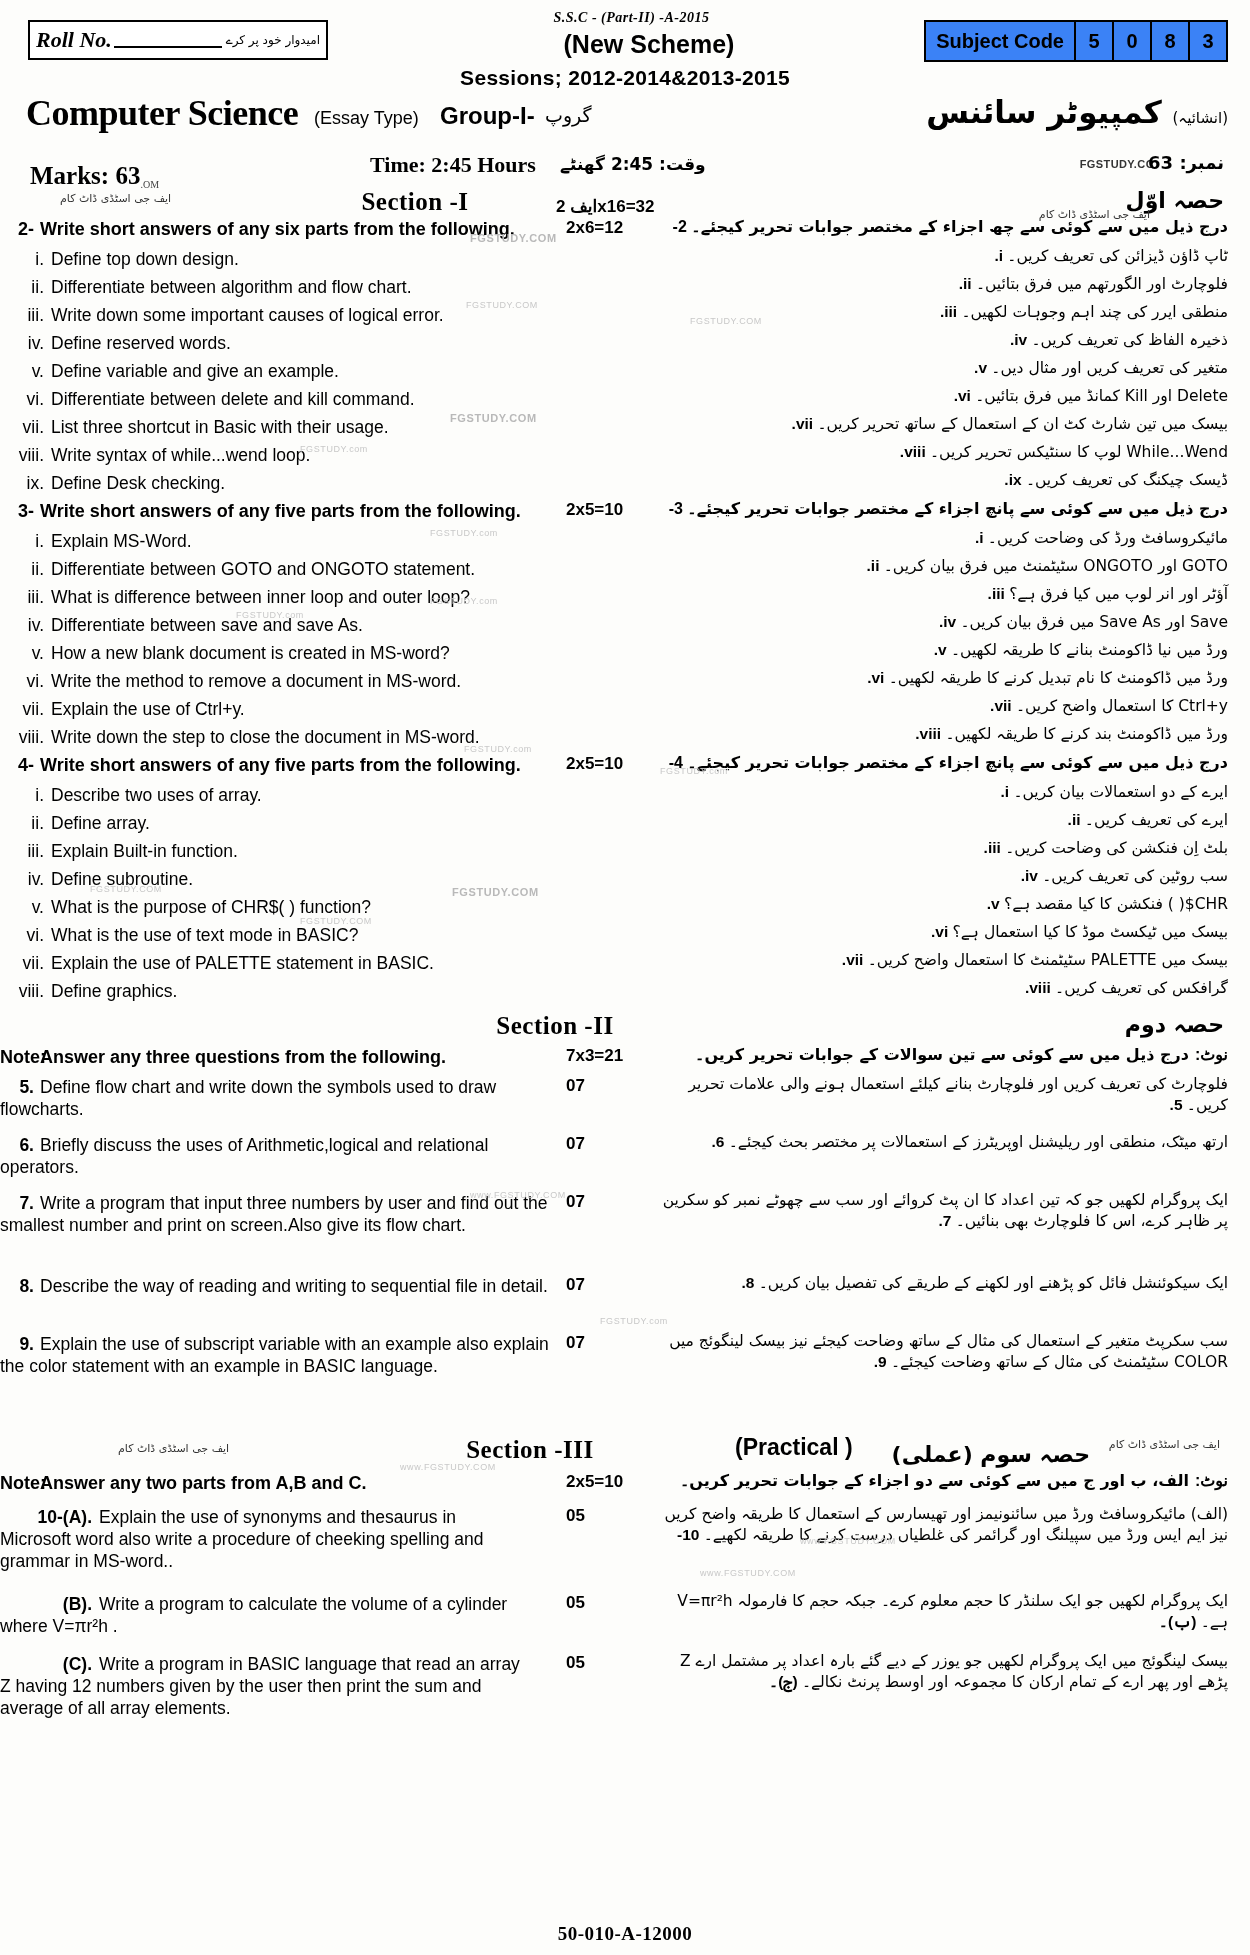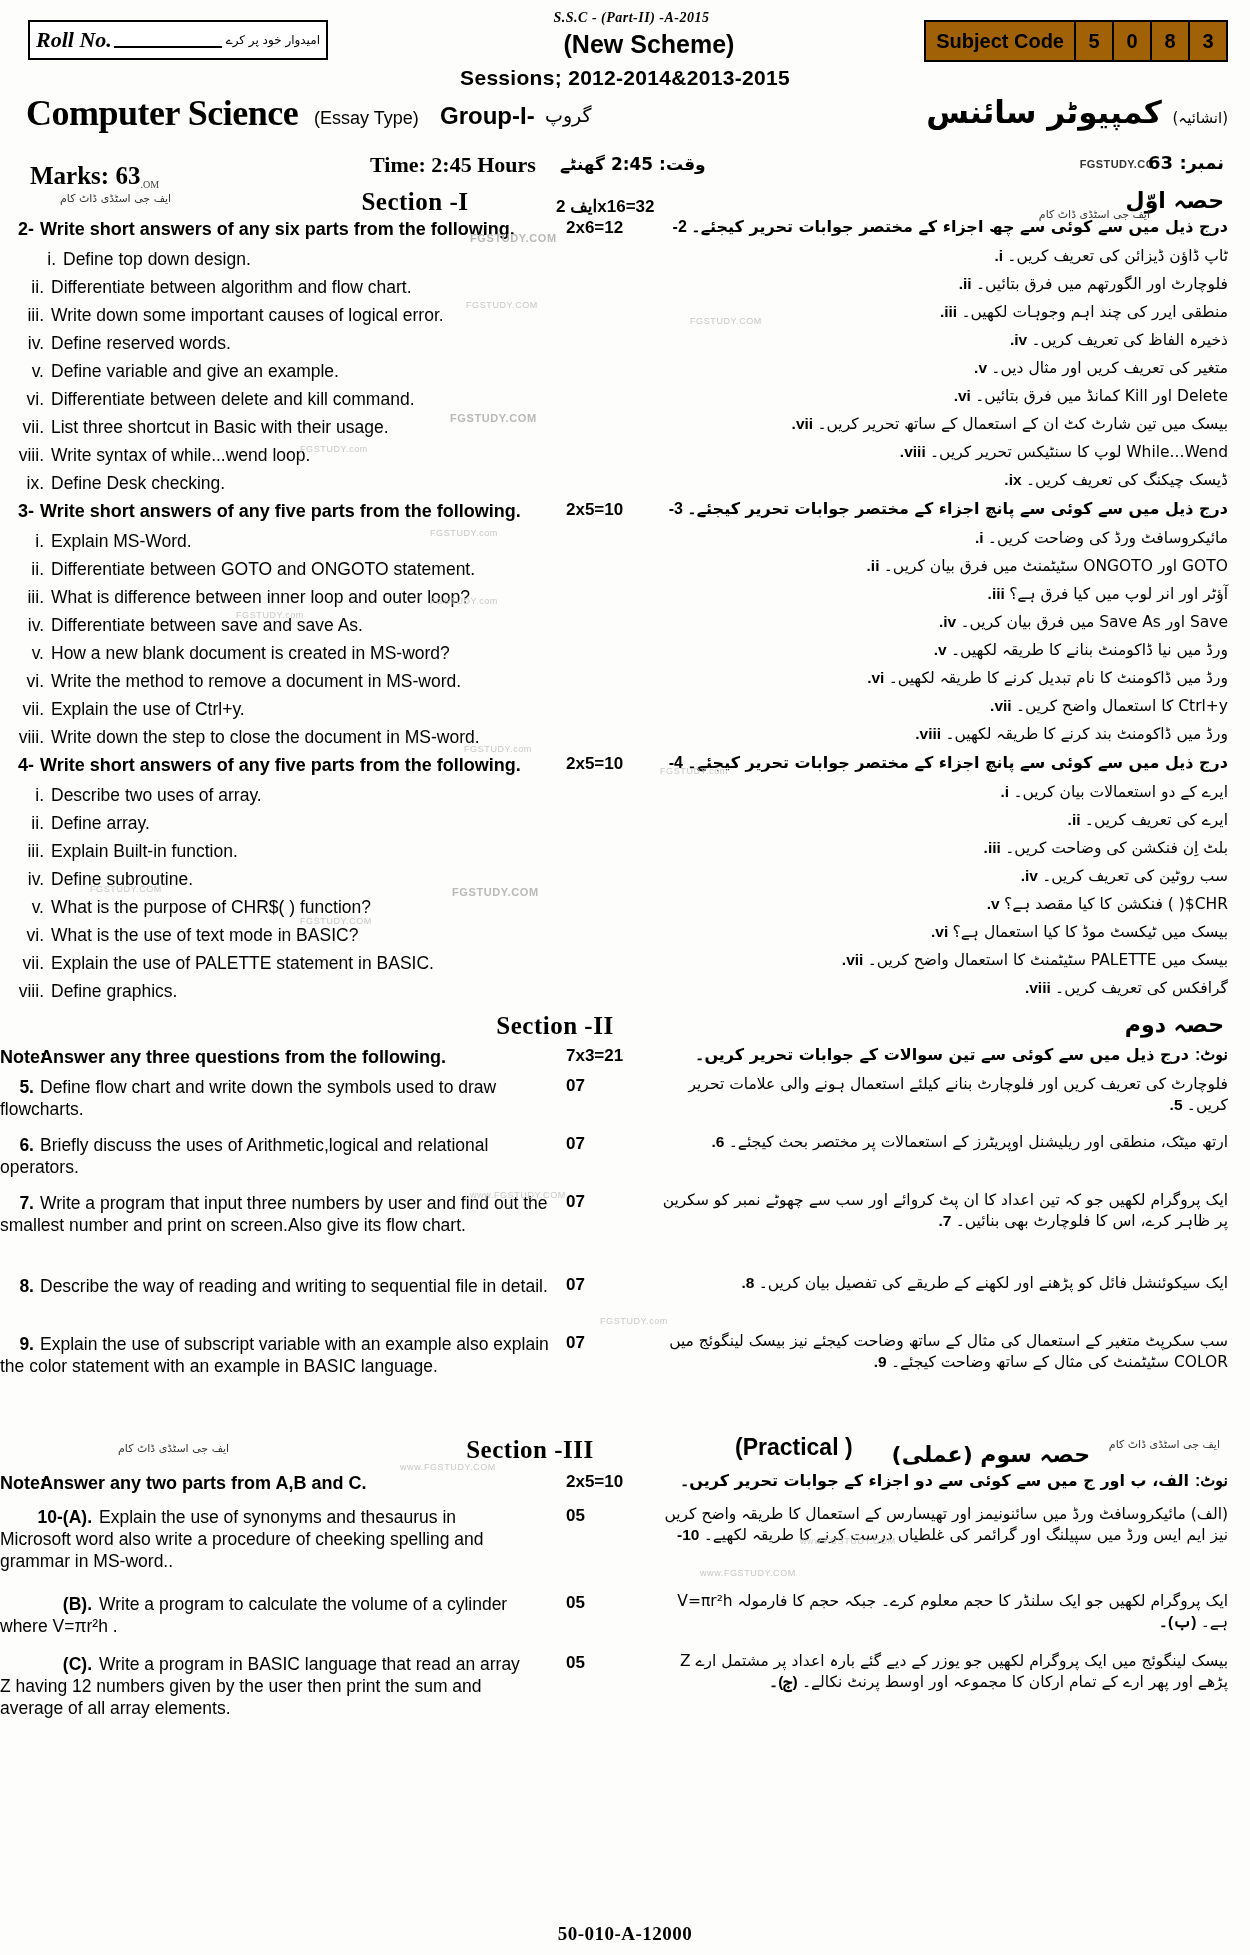--- a/index.html
+++ b/index.html
@@ -85,21 +85,21 @@
     font-size: 21px;
     letter-spacing: 0.3px;
   }
 
   .subj-box {
     position: absolute;
     right: 22px; top: 20px;
     border: 2px solid #000;
     display: flex;
     height: 38px;
-    background: #a16207;
+    background: #3b82f6;
   }
   .subj-box .cell {
     border-left: 2px solid #000;
     display: flex; align-items: center; justify-content: center;
     font-weight: bold;
     font-size: 20px;
     width: 36px;
   }
   .subj-box .cell.first { border-left: none; width: auto; padding: 0 10px; }
 
@@ -328,21 +328,21 @@
     <div class="sec-ur">حصہ اوّل</div>
     <div class="sec-ur-sub">ایف جی اسٹڈی ڈاٹ کام</div>
   </div>
 
   <div id="sec1-body">
       <div class="qrow" style="height: 30px;">
         <div class="en main"><span class="num">2-</span><span>Write short answers of any six parts from the following.</span></div>
         <div class="marksc">2x6=12</div>
         <div class="urc main"><span>درج ذیل میں سے کوئی سے چھ اجزاء کے مختصر جوابات تحریر کیجئے۔</span><span class="unum"> 2-</span></div>
       </div>
-      <div class="qrow" style="height: 28px; margin-left: 12px;">
+      <div class="qrow" style="height: 28px;">
         <div class="en"><span class="rn">i.</span><span>Define top down design.</span></div>
         <div class="urc"><span>ٹاپ ڈاؤن ڈیزائن کی تعریف کریں۔</span><span class="unum"> i.</span></div>
       </div>
       <div class="qrow" style="height: 28px;">
         <div class="en"><span class="rn">ii.</span><span>Differentiate between algorithm and flow chart.</span></div>
         <div class="urc"><span>فلوچارٹ اور الگورتھم میں فرق بتائیں۔</span><span class="unum"> ii.</span></div>
       </div>
       <div class="qrow" style="height: 28px;">
         <div class="en"><span class="rn">iii.</span><span>Write down some important causes of logical error.</span></div>
         <div class="urc"><span>منطقی ایرر کی چند اہم وجوہات لکھیں۔</span><span class="unum"> iii.</span></div>

